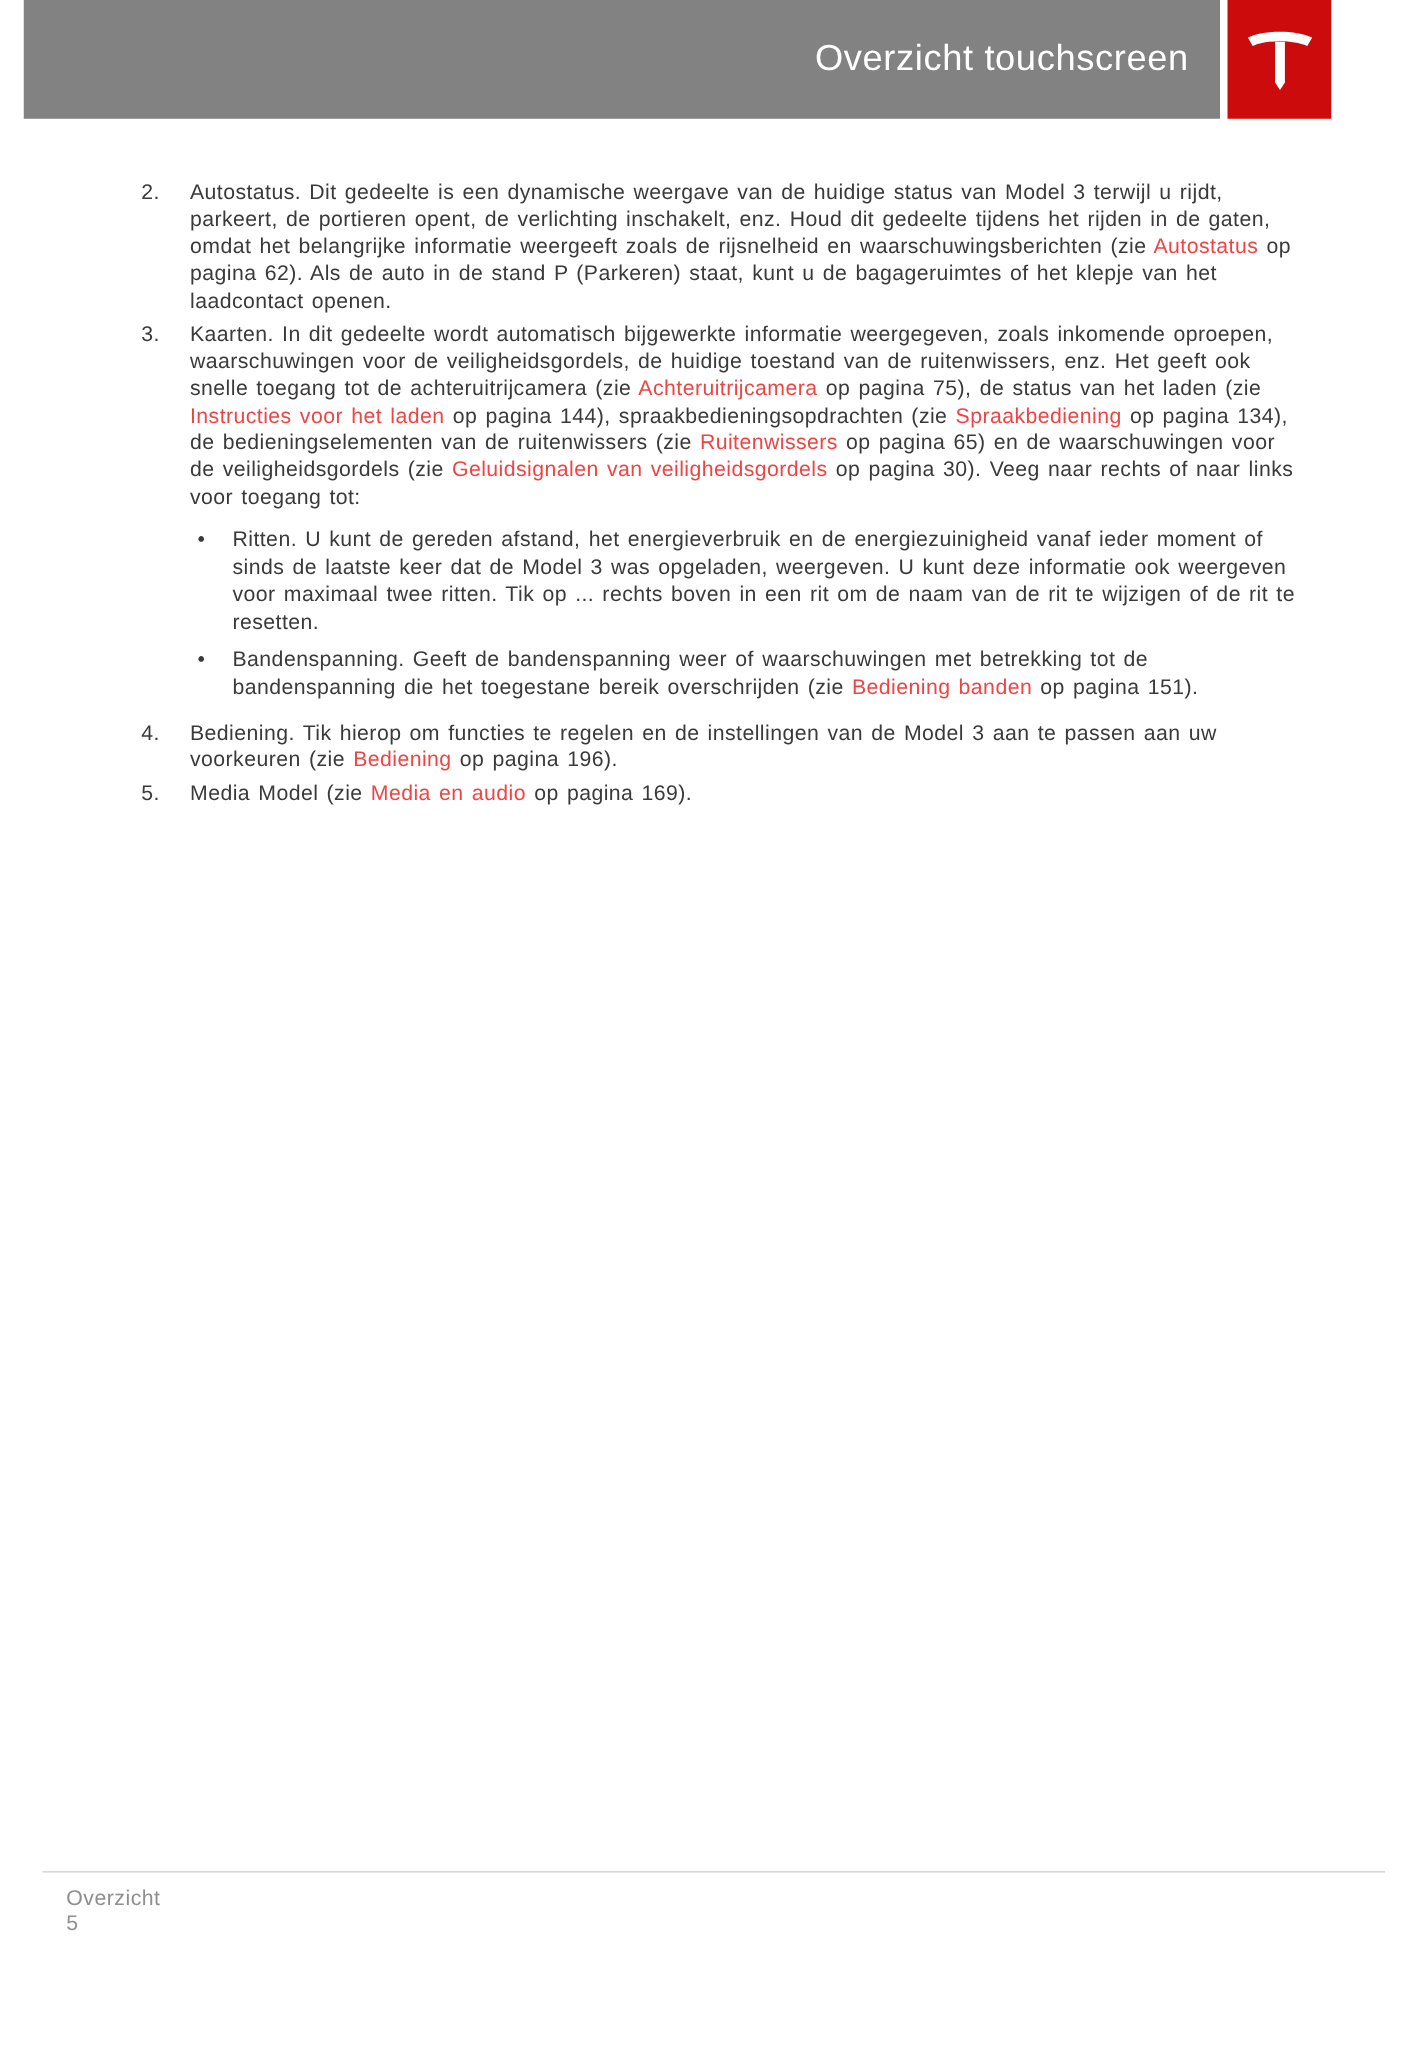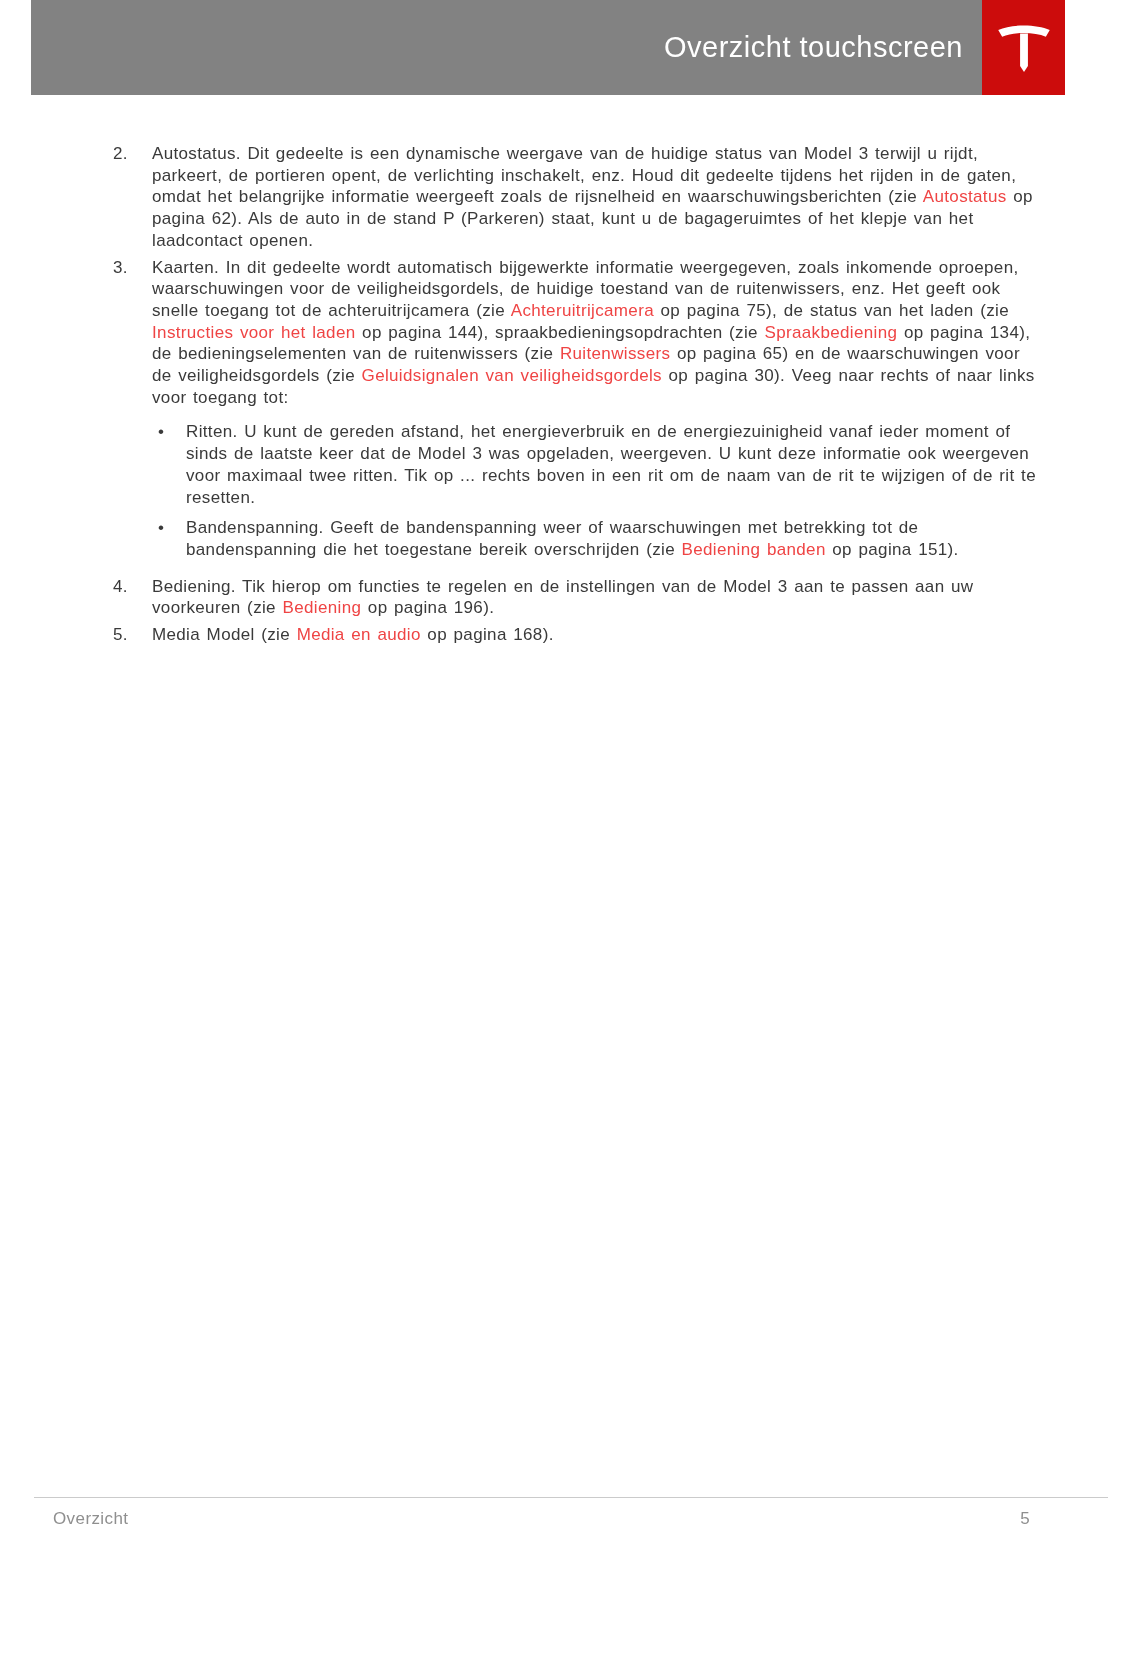--- a/index.html
+++ b/index.html
@@ -13,21 +13,20 @@
   }
   .header-bar {
     position: absolute;
     left: 19px; top: 0;
     width: 957px; height: 95px;
     background: #828282;
     display: flex;
     align-items: center;
     justify-content: flex-end;
     padding-right: 25px;
-    margin-left: 12px;
   }
   .header-title {
     color: #ffffff;
     font-size: 29px;
     font-weight: 400;
     letter-spacing: 0.5px;
   }
   .logo-box {
     position: absolute;
     left: 982px; top: 0;
@@ -59,20 +58,21 @@
     position: absolute;
     left: 34px; top: 1497px;
     width: 1074px;
     border-top: 1px solid #cbcbcb;
     display: flex;
     justify-content: space-between;
     padding: 11px 78px 0 19px;
     color: #8f8f8f;
     font-size: 17px;
     letter-spacing: 0.4px;
+    flex-direction: column;
   }
 </style>
 </head>
 <body>
 
 <div class="header-bar">
   <span class="header-title">Overzicht touchscreen</span>
 </div>
 <div class="logo-box">
   <svg viewBox="0 0 100 100" aria-hidden="true">
@@ -105,21 +105,21 @@
     </div>
   </div>
 
   <div class="num-item">
     <div class="num">4.</div>
     <div class="item-body"><span>Bediening. Tik hierop om functies te regelen en de instellingen van de Model 3 aan te passen aan uw voorkeuren (zie </span><span class="link">Bediening</span><span> op pagina 196).</span></div>
   </div>
 
   <div class="num-item">
     <div class="num">5.</div>
-    <div class="item-body"><span>Media Model (zie </span><span class="link">Media en audio</span><span> op pagina 168).</span></div>
+    <div class="item-body"><span>Media Model (zie </span><span class="link">Media en audio</span><span> op pagina 169).</span></div>
   </div>
 
 </div>
 
 <div class="footer">
   <span>Overzicht</span>
   <span>5</span>
 </div>
 
 </body></html>

